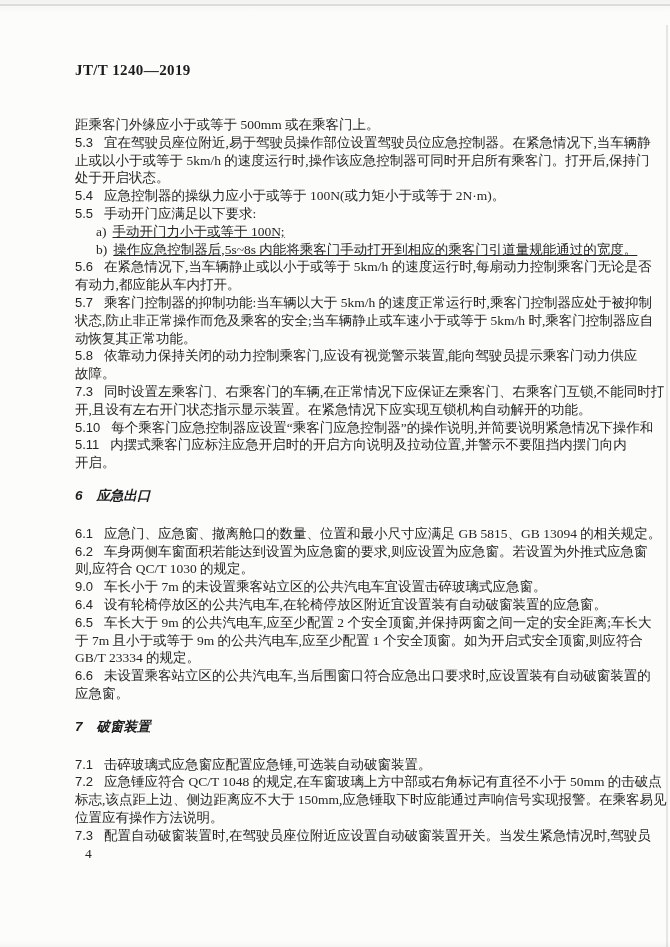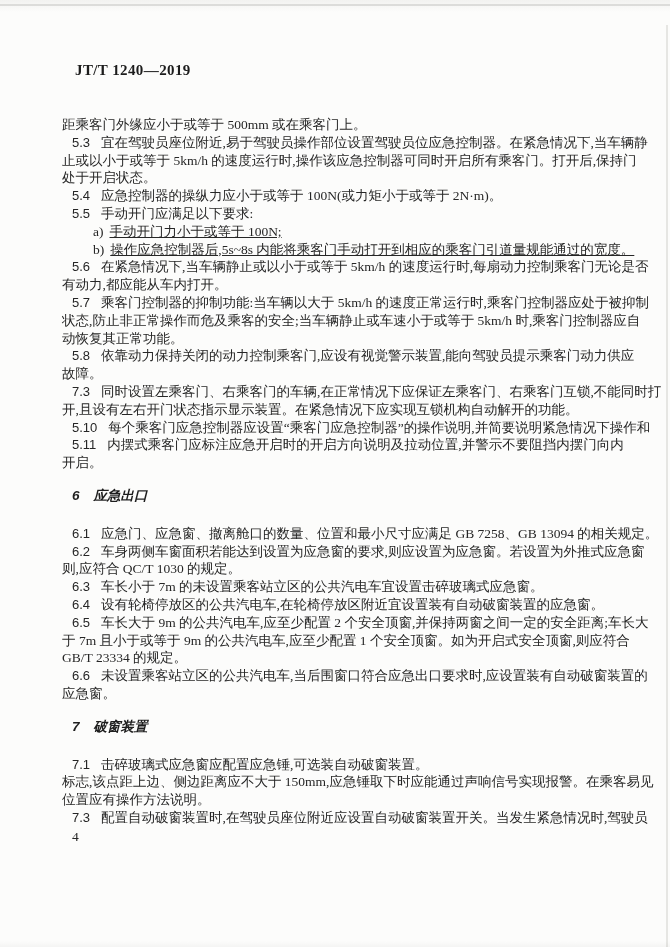--- a/index.html
+++ b/index.html
@@ -27,29 +27,28 @@
     position: absolute; left: 0; bottom: 0; width: 670px; height: 6px;
     background: linear-gradient(rgba(0,0,0,0), rgba(0,0,0,0.03));
   }
   .doc-code {
     position: absolute; left: 75px; top: 62px;
     font-weight: bold; font-size: 15px; letter-spacing: 0.4px;
     color: #1c1c1c;
     text-align: right;
   }
   main.doc-body {
-    position: absolute; left: 62px; top: 116px; width: 540px;
+    position: absolute; left: 75px; top: 116px; width: 540px;
     font-size: 13.5px; line-height: 17.8px; color: #262626;
   }
   .line { white-space: nowrap; }
   .num {
     display: inline-block; margin-right: 11px;
     font-family: "Liberation Sans", "DejaVu Sans", sans-serif;
     font-size: 13px;
-    margin-left: 10px;
   }
   .sub { padding-left: 21px; text-decoration: underline; }
   .sub .num { margin-right: 6px; font-family: "Liberation Serif", serif; font-size: 13.5px; }
   .heading {
     font-weight: bold; color: #1e1e1e;
     font-family: "Liberation Sans", "DejaVu Sans", sans-serif;
     margin-top: 15px; margin-bottom: 20px;
     white-space: nowrap;
     font-style: italic;
   }
@@ -85,30 +84,31 @@
       <div class="line"><span>状态,防止非正常操作而危及乘客的安全;当车辆静止或车速小于或等于 5km/h 时,乘客门控制器应自</span></div>
       <div class="line"><span>动恢复其正常功能。</span></div>
       <div class="line"><span class="num">5.8</span><span>依靠动力保持关闭的动力控制乘客门,应设有视觉警示装置,能向驾驶员提示乘客门动力供应</span></div>
       <div class="line"><span>故障。</span></div>
       <div class="line"><span class="num">7.3</span><span>同时设置左乘客门、右乘客门的车辆,在正常情况下应保证左乘客门、右乘客门互锁,不能同时打</span></div>
       <div class="line"><span>开,且设有左右开门状态指示显示装置。在紧急情况下应实现互锁机构自动解开的功能。</span></div>
       <div class="line"><span class="num">5.10</span><span>每个乘客门应急控制器应设置“乘客门应急控制器”的操作说明,并简要说明紧急情况下操作和</span></div>
       <div class="line"><span class="num">5.11</span><span>内摆式乘客门应标注应急开启时的开启方向说明及拉动位置,并警示不要阻挡内摆门向内</span></div>
       <div class="line"><span>开启。</span></div>
       <div class="heading"><span class="num">6</span><span>应急出口</span></div>
-      <div class="line"><span class="num">6.1</span><span>应急门、应急窗、撤离舱口的数量、位置和最小尺寸应满足 GB 7258、GB 13094 的相关规定。</span></div>
+      <div class="line"><span class="num">6.1</span><span>应急门、应急窗、撤离舱口的数量、位置和最小尺寸应满足 GB 5815、GB 13094 的相关规定。</span></div>
       <div class="line"><span class="num">6.2</span><span>车身两侧车窗面积若能达到设置为应急窗的要求,则应设置为应急窗。若设置为外推式应急窗</span></div>
       <div class="line"><span>则,应符合 QC/T 1030 的规定。</span></div>
-      <div class="line"><span class="num">6.3</span><span>车长小于 7m 的未设置乘客站立区的公共汽电车宜设置击碎玻璃式应急窗。</span></div>
+      <div class="line"><span class="num">9.0</span><span>车长小于 7m 的未设置乘客站立区的公共汽电车宜设置击碎玻璃式应急窗。</span></div>
       <div class="line"><span class="num">6.4</span><span>设有轮椅停放区的公共汽电车,在轮椅停放区附近宜设置装有自动破窗装置的应急窗。</span></div>
       <div class="line"><span class="num">6.5</span><span>车长大于 9m 的公共汽电车,应至少配置 2 个安全顶窗,并保持两窗之间一定的安全距离;车长大</span></div>
       <div class="line"><span>于 7m 且小于或等于 9m 的公共汽电车,应至少配置 1 个安全顶窗。如为开启式安全顶窗,则应符合</span></div>
       <div class="line"><span>GB/T 23334 的规定。</span></div>
       <div class="line"><span class="num">6.6</span><span>未设置乘客站立区的公共汽电车,当后围窗口符合应急出口要求时,应设置装有自动破窗装置的</span></div>
       <div class="line"><span>应急窗。</span></div>
       <div class="heading"><span class="num">7</span><span>破窗装置</span></div>
       <div class="line"><span class="num">7.1</span><span>击碎玻璃式应急窗应配置应急锤,可选装自动破窗装置。</span></div>
+      <div class="line"><span class="num">7.2</span><span>应急锤应符合 QC/T 1048 的规定,在车窗玻璃上方中部或右角标记有直径不小于 50mm 的击破点</span></div>
       <div class="line"><span>标志,该点距上边、侧边距离应不大于 150mm,应急锤取下时应能通过声响信号实现报警。在乘客易见</span></div>
       <div class="line"><span>位置应有操作方法说明。</span></div>
       <div class="line"><span class="num">7.3</span><span>配置自动破窗装置时,在驾驶员座位附近应设置自动破窗装置开关。当发生紧急情况时,驾驶员</span></div>
       <div class="page-number">4</div>
   </main>
 </div>
 
 </body></html>

